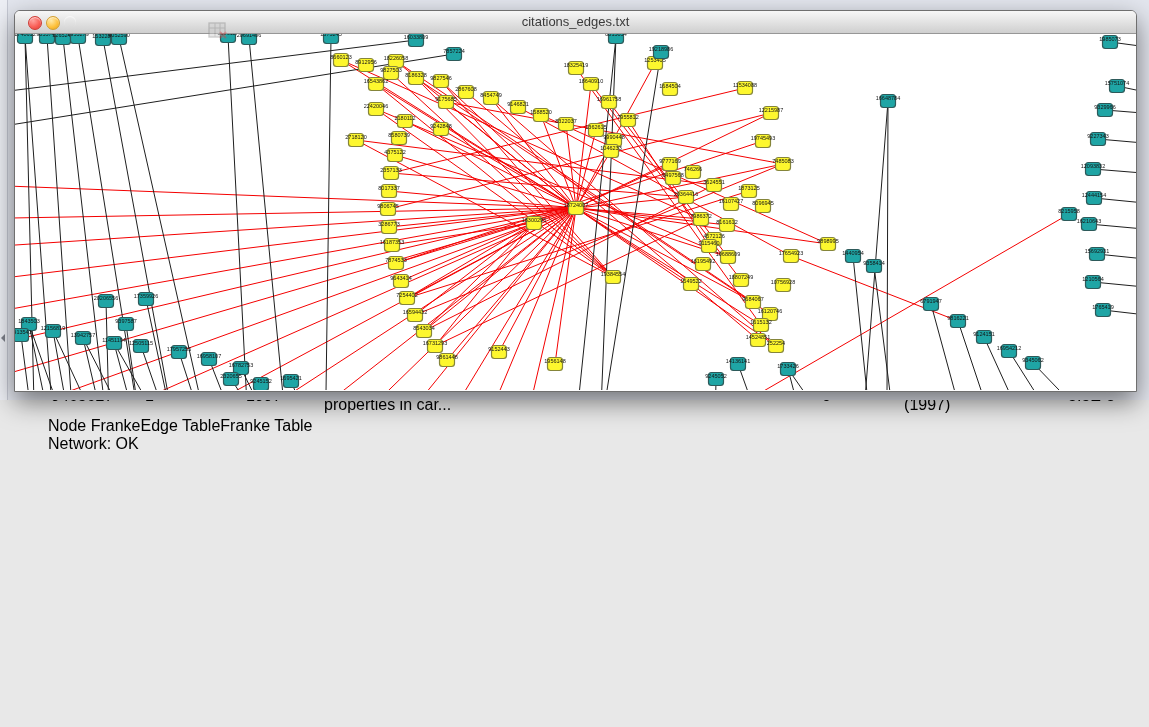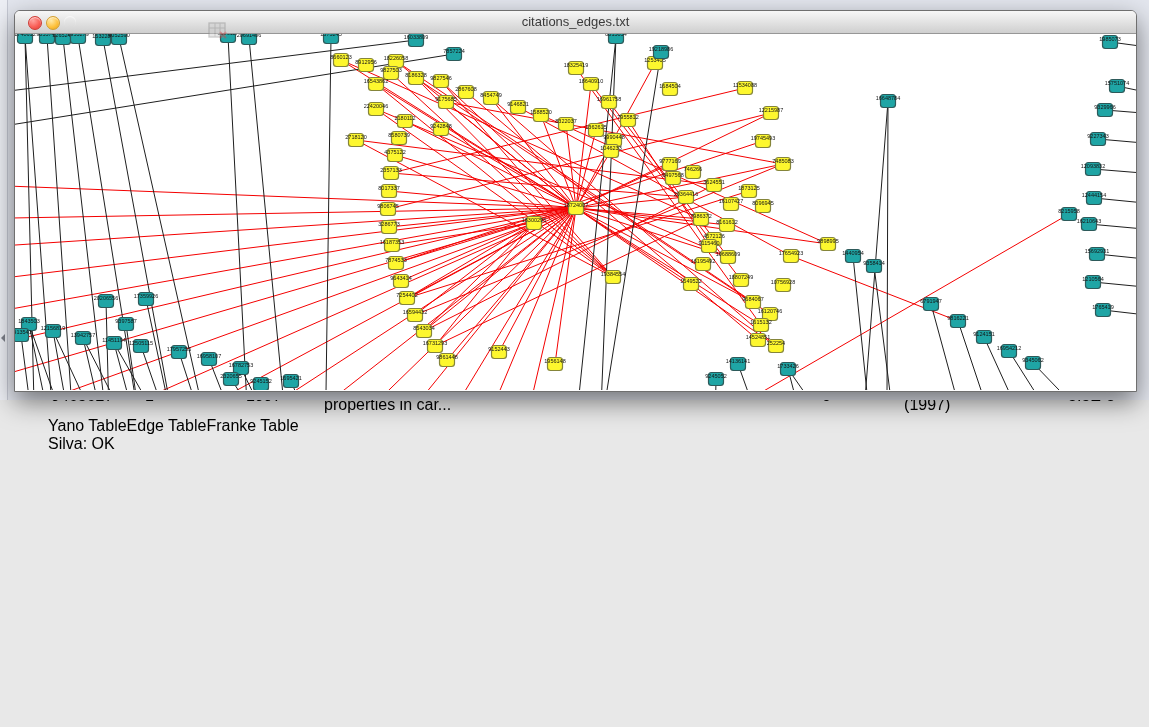--- a/index.html
+++ b/index.html
@@ -916,21 +916,21 @@
               <td>5.3E-5</td>
             </tr>
           </tbody>
         </table>
       <div class="vscroll">
         <div class="vthumb"></div>
       </div>
     </div>
 
     <div class="tabs">
-      <div class="seg" id="tab-seg"><span class="tab active">Yano Table</span><span class="tab">Edge Table</span><span class="tab">Franke Table</span></div>
+      <div class="seg" id="tab-seg"><span class="tab active">Node Franke</span><span class="tab">Edge Table</span><span class="tab">Franke Table</span></div>
     </div>
 
     <div class="statusbar">
-      <span class="mem-label">Silva: OK</span>
+      <span class="mem-label">Network: OK</span>
       <span class="mem-dot"></span>
     </div>
   </div>
 </div>
 
 </body></html>

